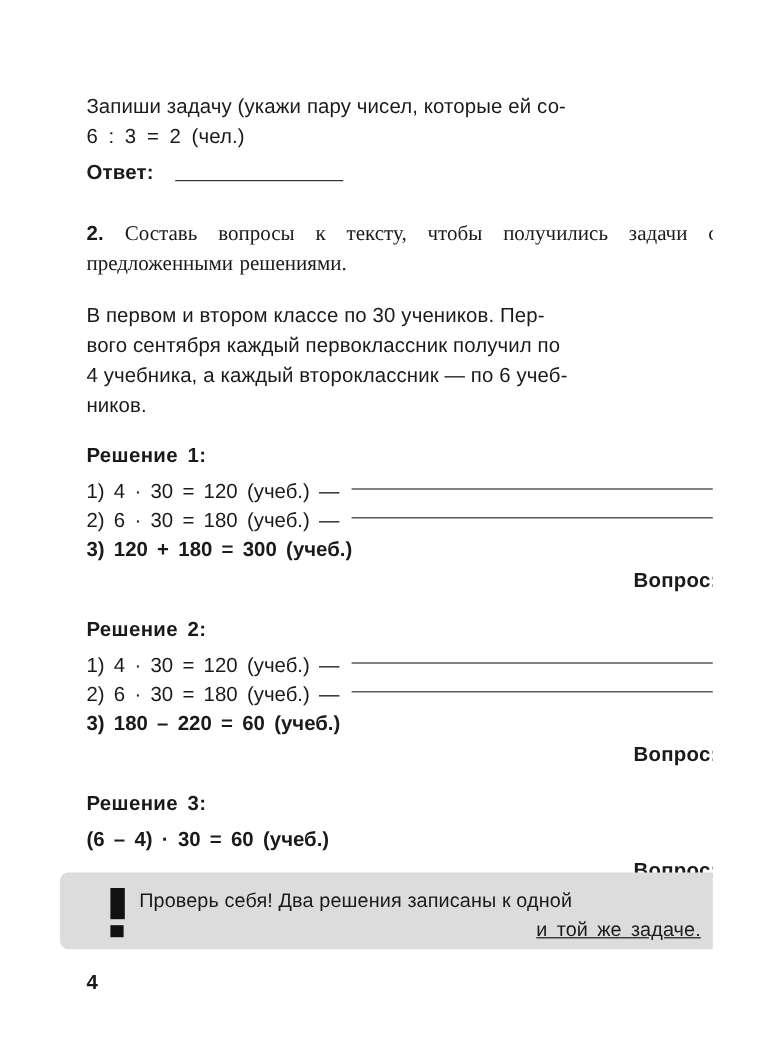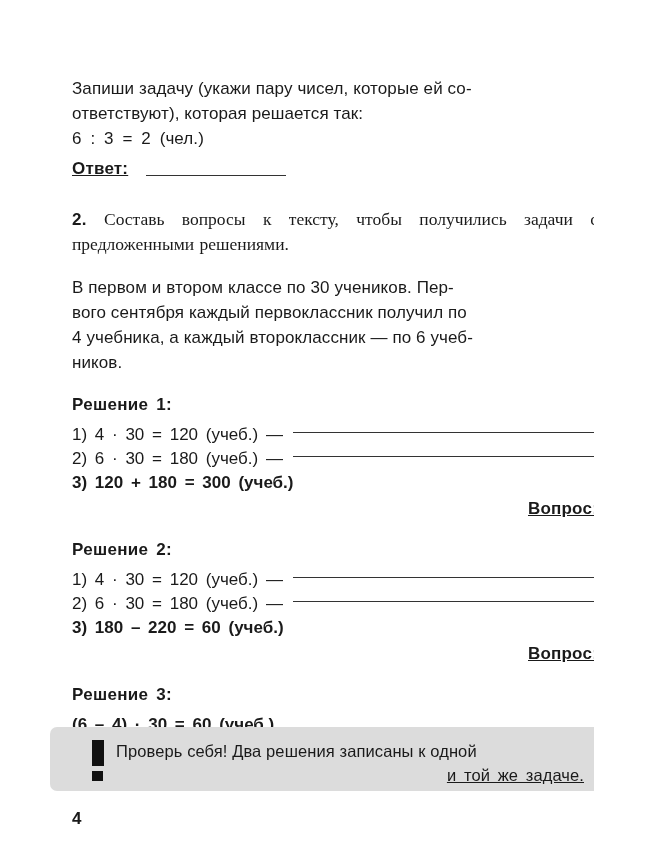--- a/index.html
+++ b/index.html
@@ -60,21 +60,20 @@
   .spacer-md { height: 18px; }
   .spacer-sm { height: 11px; }
   .spacer-xs { height: 6px; }
 
   
   .label-line {
     display: flex;
     align-items: flex-end;
     font-size: 17px;
     line-height: 24px;
-    text-decoration: underline;
   }
   .label-line .lbl {
     font-weight: bold;
     letter-spacing: .2px;
     white-space: nowrap;
   }
   .rule {
     border-bottom: 1.6px solid #333;
     height: 0;
     margin-bottom: 5px;
@@ -178,21 +177,20 @@
 </style>
 </head>
 <body>
 
 <div class="page">
 
   <div class="content">
 
     <div>
       <p class="para">Запиши задачу (укажи пару чисел, которые ей со-</p>
-      <p class="para nojust">ответствуют), которая решается так:</p>
       <p class="para nojust" style="word-spacing:4px;">6 : 3 = 2 (чел.)</p>
 
       <div class="spacer-xs"></div>
 
       <div class="label-line">
         <span class="lbl">Ответ:</span>
         <span class="rule short"></span>
       </div>
     </div>
 

